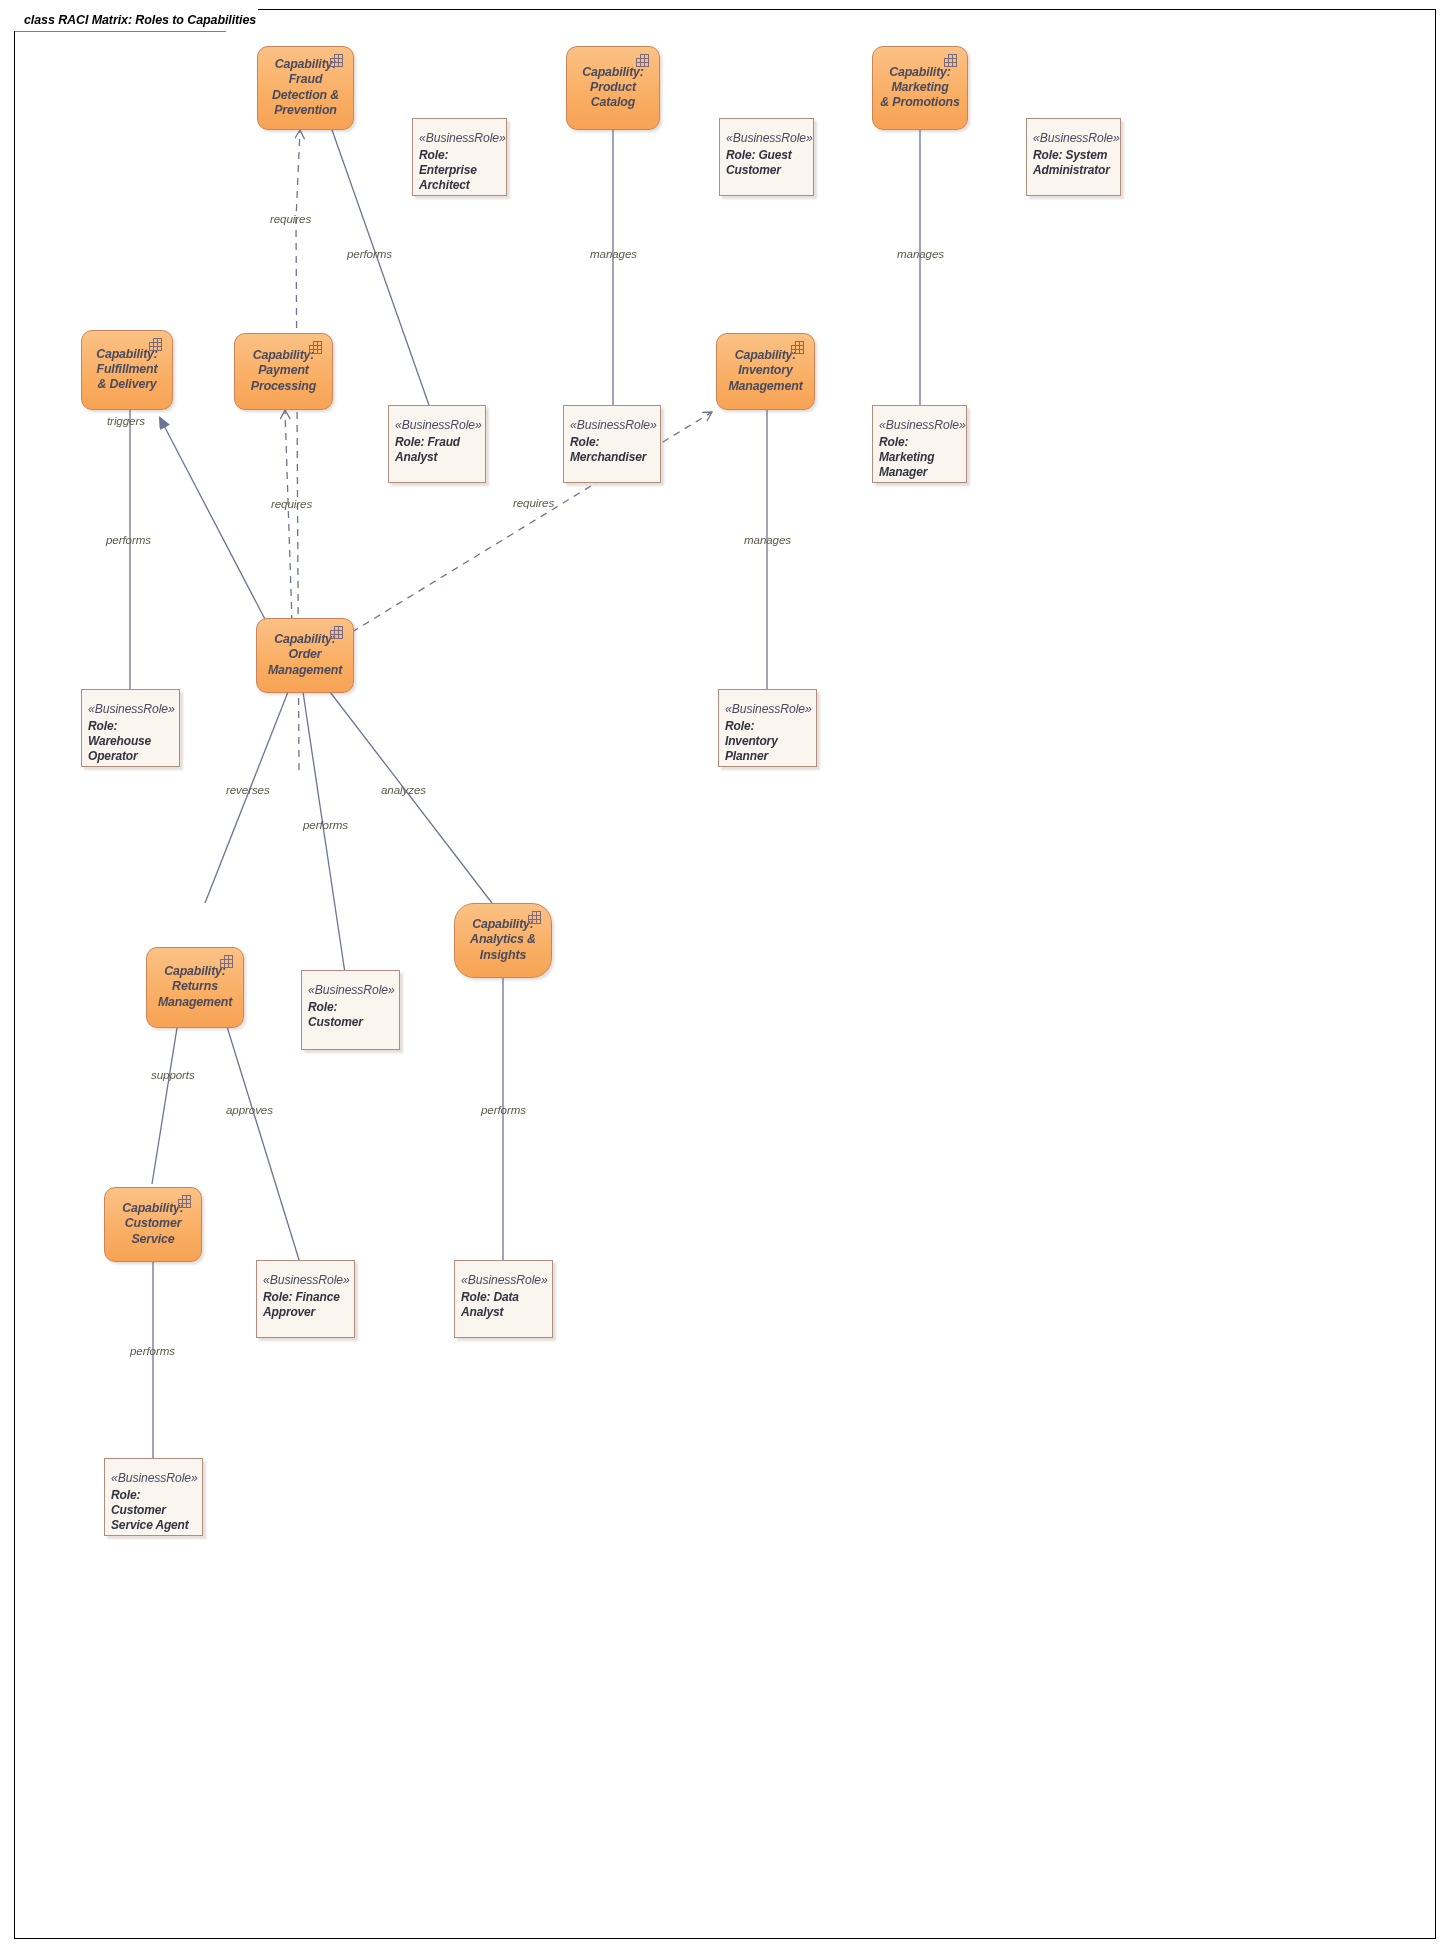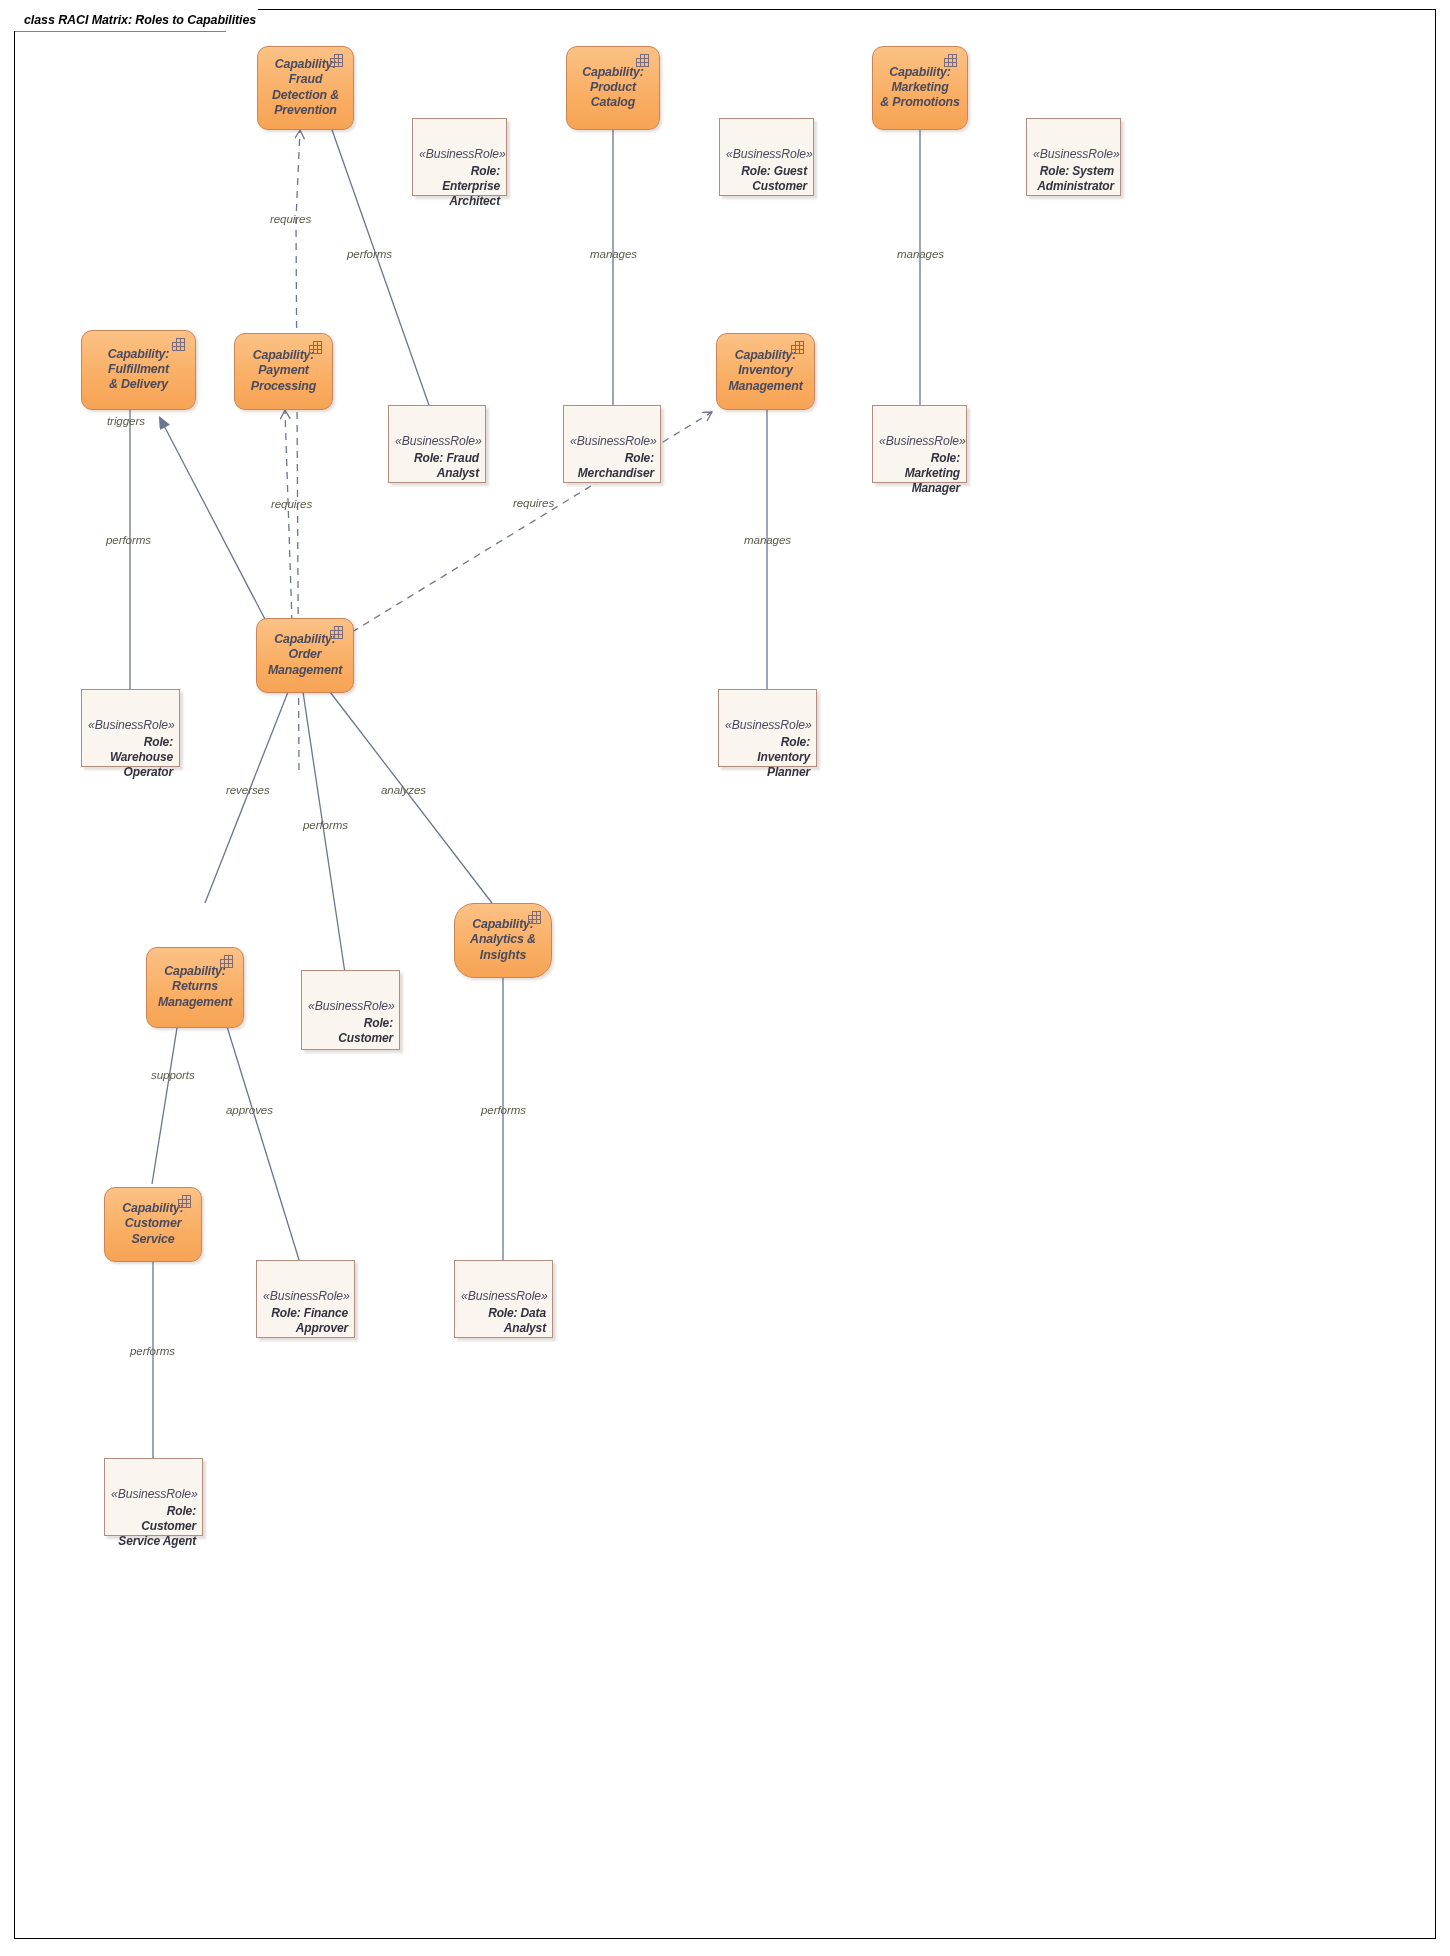--- a/index.html
+++ b/index.html
@@ -99,22 +99,22 @@
     right: 7px;
     top: 6px;
     width: 17px;
     height: 15px;
   }
 
   .role {
     background: #fbf5ef;
     border: 1px solid #b08d7d;
     box-shadow: 3px 3px 2px rgba(150, 125, 110, 0.25);
-    padding: 28px 6px 6px 6px;
-    text-align: right;
+    padding: 12px 6px 6px 6px;
+    text-align: left;
   }
   .role .stereo {
     font-size: 12.2px;
     color: #4a4a5e;
     font-weight: normal;
     line-height: 1.3;
     letter-spacing: -0.1px;
   }
   .role .role-name {
     font-size: 12px;
@@ -258,21 +258,21 @@
           <rect x="9.5" y="5.5" width="4" height="4"></rect>
         <rect x="1.5" y="9.5" width="4" height="4"></rect>
           <rect x="5.5" y="9.5" width="4" height="4"></rect>
           <rect x="9.5" y="9.5" width="4" height="4"></rect>
       </g>
     </svg>
     <span class="cap-label">Capability: Marketing
 &amp; Promotions</span>
   </div>
 
-  <div class="node capability" style="left:81px; top:330px; width:115px; height:80px;">
+  <div class="node capability" style="left:81px; top:330px; width:92px; height:80px;">
     <svg class="cap-icon" viewBox="0 0 17 15">
       <g fill="none" stroke="#7a6a7e" stroke-width="1">
         <rect x="5.5" y="1.5" width="4" height="4"></rect>
           <rect x="9.5" y="1.5" width="4" height="4"></rect>
         <rect x="1.5" y="5.5" width="4" height="4"></rect>
           <rect x="5.5" y="5.5" width="4" height="4"></rect>
           <rect x="9.5" y="5.5" width="4" height="4"></rect>
         <rect x="1.5" y="9.5" width="4" height="4"></rect>
           <rect x="5.5" y="9.5" width="4" height="4"></rect>
           <rect x="9.5" y="9.5" width="4" height="4"></rect>

